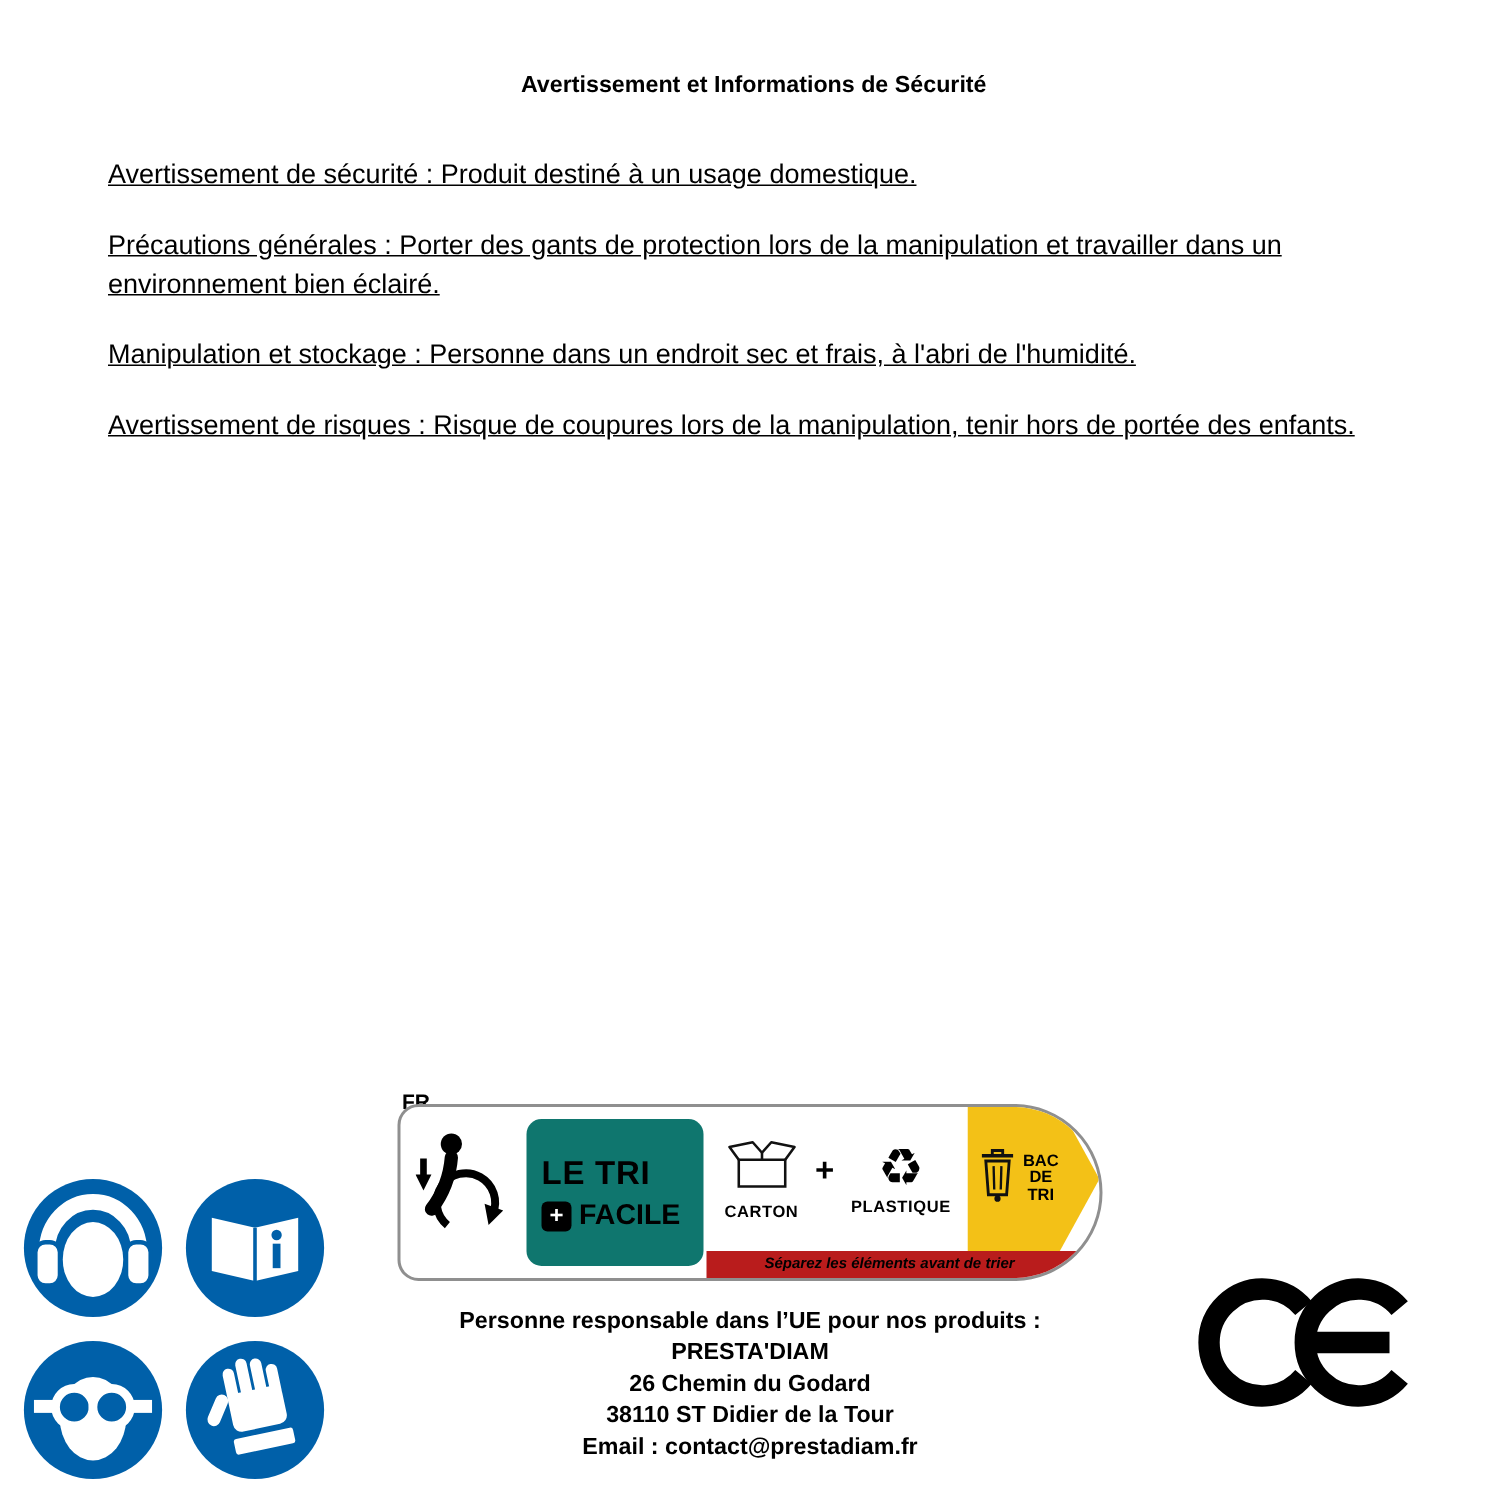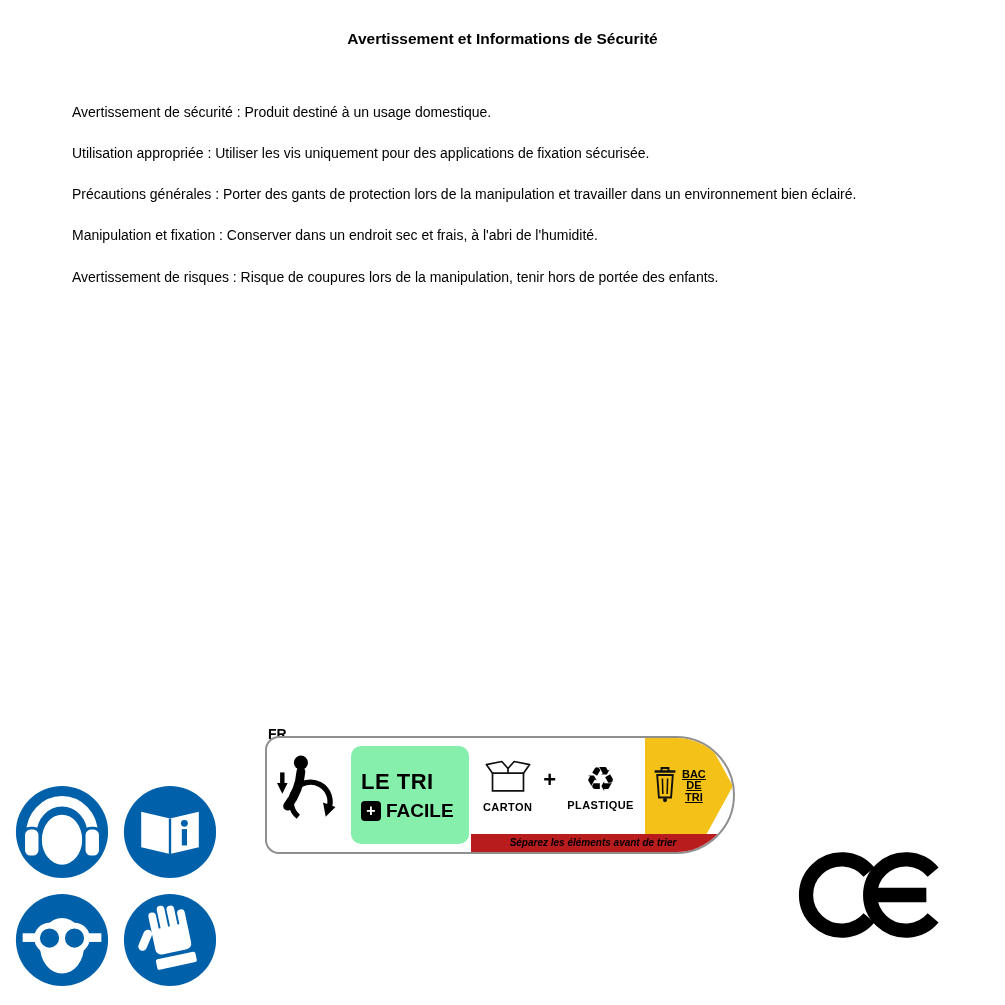--- a/index.html
+++ b/index.html
@@ -1,76 +1,75 @@
 <!DOCTYPE html>
 <html><head>
 <meta charset="utf-8">
 <style>
   html,body { margin:0; padding:0; background:#fff; }
   .page {
     position:relative; width:1005px; height:1005px; background:#ffffff;
     font-family:"Liberation Sans", sans-serif; color:#000; overflow:hidden;
   }
-  .title { text-align:center; padding-top:30px; font-size:15.5px; font-weight:bold; }
+  .title { text-align:center; padding-top:48px; font-size:15.5px; font-weight:bold; }
   .content { padding:38px 74px 0 72px; }
-  .content p { font-size:14px; line-height:1.44; margin:16px 0 21px 0; }
+  .content p { font-size:18px; line-height:1.44; margin:0 0 21px 0;text-decoration:underline; }
 
   
   .icon-grid { position:absolute; left:14px; top:784px; display:grid; grid-template-columns:96px 96px; gap:12px; }
   .icon-grid svg { display:block; }
 
   
   .fr-label { position:absolute; left:268px; top:726px; font-weight:bold; font-size:14px; }
   .banner {
     position:absolute; left:265px; top:736px; width:470px; height:118px; box-sizing:border-box;
     background:#fff; border:2px solid #8f8f8f; border-radius:14px 59px 59px 14px;
     display:flex; overflow:hidden;
   }
   .triman-wrap { width:82px; display:flex; align-items:center; justify-content:center; }
   .letri-box {
-    width:118px; margin:8px 2px; background:#86efac; border-radius:10px;
+    width:118px; margin:8px 2px; background:#0f766e; border-radius:10px;
     display:flex; flex-direction:column; justify-content:center; gap:5px;
     padding-left:10px; box-sizing:border-box;
   }
   .letri-line1 { font-weight:bold; font-size:22px; letter-spacing:0.5px; }
   .letri-line2 { display:flex; align-items:center; gap:5px; font-weight:bold; font-size:19px; }
   .plus-box { width:20px; height:20px; background:#000; color:#fff; border-radius:4px;
     display:flex; align-items:center; justify-content:center; font-size:16px; font-weight:bold; }
   .mid { flex:1; display:flex; flex-direction:column; }
   .mats { flex:1; display:flex; align-items:center; justify-content:space-between; padding:0 0 0 12px; }
   .mat { display:flex; flex-direction:column; align-items:center; gap:2px; }
   .mat-label { font-size:11px; font-weight:bold; letter-spacing:0.4px; }
   .plus-mid { font-size:22px; font-weight:bold; padding-bottom:12px; }
   .recycle-glyph { font-size:34px; line-height:36px; font-family:"DejaVu Sans", sans-serif; }
   .arrow {
     width:88px; align-self:stretch; background:#f3c117;
     clip-path:polygon(0 0,70% 0,100% 50%,70% 100%,0 100%);
     display:flex; align-items:center; gap:4px; padding-left:7px; box-sizing:border-box;
   }
-  .bac { font-weight:bold; font-size:11px; line-height:1.05; text-align:center;text-decoration:underline; }
+  .bac { font-weight:bold; font-size:11px; line-height:1.05; text-align:center; }
   .tagline { background:#b91c1c; font-style:italic; font-weight:bold; font-size:10px;
     text-align:center; padding:3px 18px 4px 0; }
 
   .address { position:absolute; left:235px; top:870px; width:530px; text-align:center;
     font-weight:bold; font-size:15.5px; line-height:1.36; }
 
   .ce { position:absolute; left:797px; top:846px; }
 </style>
 </head>
 <body>
 
 <div class="page">
 
   <div class="title">Avertissement et Informations de Sécurité</div>
 
   <div class="content">
     <p>Avertissement de sécurité : Produit destiné à un usage domestique.</p>
-    <p>Utilisation appropriée : Utiliser les vis uniquement pour des applications de fixation sécurisée.</p>
     <p>Précautions générales : Porter des gants de protection lors de la manipulation et travailler dans un environnement bien éclairé.</p>
-    <p>Manipulation et fixation : Conserver dans un endroit sec et frais, à l'abri de l'humidité.</p>
+    <p>Manipulation et stockage : Personne dans un endroit sec et frais, à l'abri de l'humidité.</p>
     <p>Avertissement de risques : Risque de coupures lors de la manipulation, tenir hors de portée des enfants.</p>
   </div>
 
   <div class="icon-grid">
     <span>
       <svg width="96" height="96" viewBox="0 0 100 100">
         <circle cx="50" cy="50" r="48" fill="#0060A9"></circle>
         <ellipse cx="50" cy="58" rx="21" ry="26" fill="#fff"></ellipse>
         <path d="M18,52 a32,34 0 0 1 64,0" fill="none" stroke="#fff" stroke-width="11"></path>
         <rect x="10" y="46" width="17" height="30" rx="7" fill="#fff" stroke="#0060A9" stroke-width="3"></rect>
@@ -166,20 +165,27 @@
             <div>BAC</div>
             <div>DE</div>
             <div>TRI</div>
           </span>
         </div>
       </div>
       <div class="tagline">Séparez les éléments avant de trier</div>
     </div>
   </div>
 
+  <div class="address">
+    <div>Personne responsable dans l’UE pour nos produits :</div>
+    <div>PRESTA'DIAM</div>
+    <div>26 Chemin du Godard</div>
+    <div>38110 ST Didier de la Tour</div>
+    <div>Email : contact@prestadiam.fr</div>
+  </div>
 
   <div class="ce">
     <svg width="150" height="98" viewBox="0 0 168 110">
       <path d="M80.6,29.3 A40,40 0 1 0 80.6,80.7" stroke="#000" stroke-width="16" fill="none"></path>
       <path d="M152.6,29.3 A40,40 0 1 0 152.6,80.7" stroke="#000" stroke-width="16" fill="none"></path>
       <path d="M83,55 L145,55" stroke="#000" stroke-width="16"></path>
     </svg>
   </div>
 
 </div>

